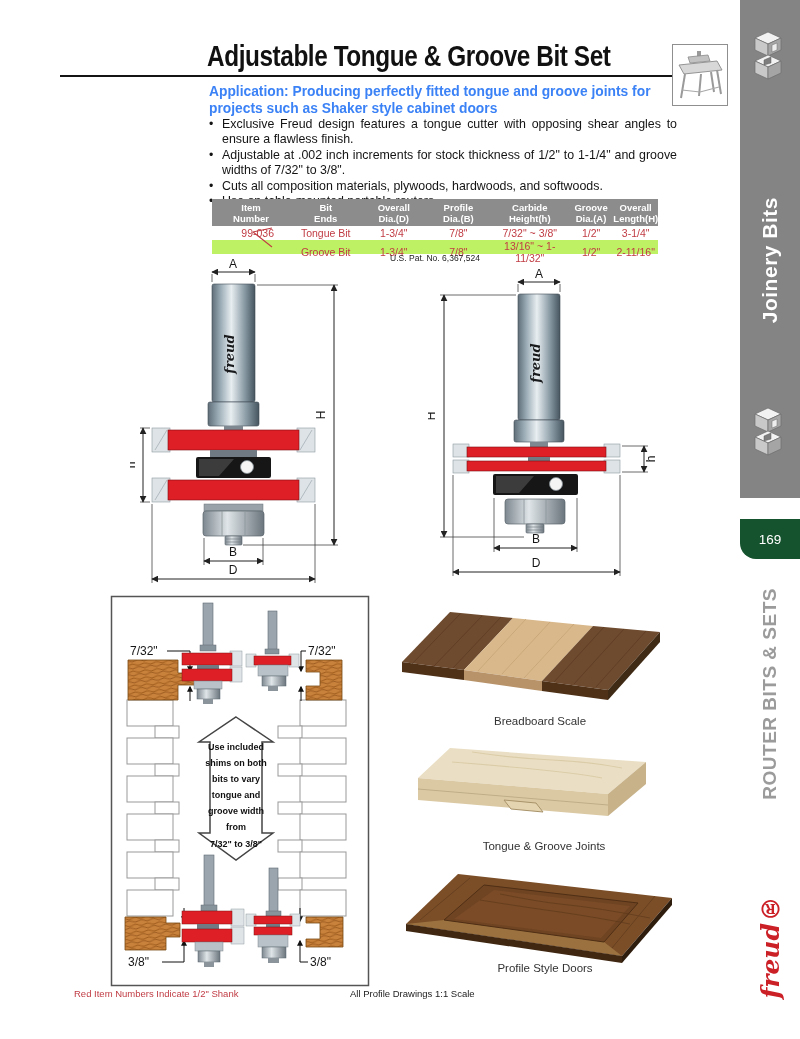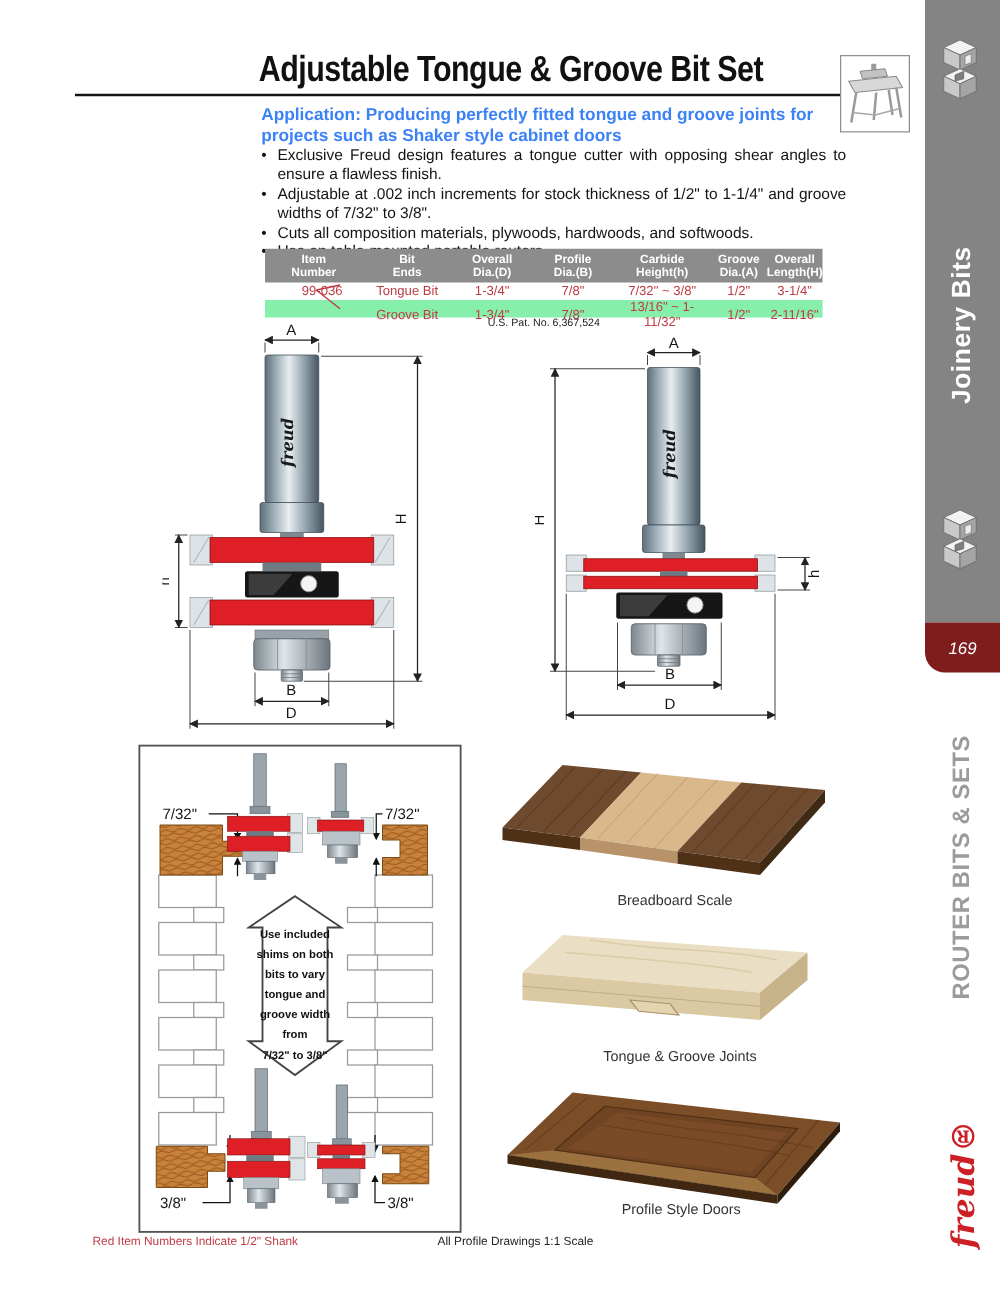--- a/index.html
+++ b/index.html
@@ -19,43 +19,43 @@
   .bullets{left:209px;top:117px;width:468px;font-size:12.4px;line-height:1.2;color:#141414;}
   .bullet-row{display:flex;margin-bottom:1px;}
   .bullet-dot{width:13px;flex:0 0 13px;}
   .bullet-text{flex:1;text-align:justify;}
   
   .spec-table{left:212px;top:199px;width:446px;}
   .spec-grid{display:grid;grid-template-columns:17.5% 16% 14.5% 14.5% 17.5% 10% 10%;}
   .spec-head{background:#8c8c8c;color:#ffffff;font-weight:bold;font-size:9.5px;line-height:1.18;
     text-align:center;padding:3px 0 2px 0;white-space:pre-line;align-items:end;}
   .spec-row{font-size:10.5px;color:#c03c44;height:14px;align-items:center;text-align:center;}
-  .spec-row.alt{background:#86efac;}
+  .spec-row.alt{background:#bef264;}
   .cell-item{text-align:right;padding-right:16px;}
   .bracket-svg{left:40px;top:26px;}
   .patent-note{left:212px;top:253px;width:446px;text-align:center;font-size:8.5px;color:#222;}
   
   svg text{font-family:"Liberation Sans",sans-serif;}
   .dim{stroke:#222;stroke-width:1;fill:none;}
   .ext{stroke:#444;stroke-width:.8;fill:none;}
   .dim-label{font-size:12px;fill:#161616;}
   .brand-shank{font-family:"DejaVu Serif",serif;font-weight:bold;font-style:italic;fill:#181a1c;}
   
   .arrow-line{font-size:9px;font-weight:bold;fill:#101010;text-anchor:middle;}
   .wood-label{font-size:12px;fill:#161616;}
   
   .photo-caption{font-size:11.5px;color:#333;text-align:center;}
   
   .sidebar-bar{left:740px;top:0;width:60px;height:498px;background:#848484;}
   .v-wrap{display:flex;align-items:center;justify-content:center;}
   .v-text{writing-mode:vertical-rl;transform:rotate(180deg);white-space:nowrap;}
   .category-tab{left:740px;top:150px;width:60px;height:220px;}
   .category-tab .v-text{color:#fff;font-size:21px;font-weight:bold;letter-spacing:.5px;}
-  .page-tab{left:740px;top:498px;width:60px;height:40px;background:#7f1d1d;border-bottom-left-radius:16px;
-    display:flex;align-items:center;justify-content:center;color:#fff;font-size:13.5px;font-style:italic;}
+  .page-tab{left:740px;top:519px;width:60px;height:40px;background:#14532d;border-bottom-left-radius:16px;
+    display:flex;align-items:center;justify-content:center;color:#fff;font-size:13.5px;}
   .section-label{left:740px;top:588px;width:60px;height:212px;}
   .section-label .v-text{color:#9b9b9b;font-size:19px;font-weight:bold;letter-spacing:.5px;}
   .brand-logo{left:740px;top:898px;width:60px;height:96px;}
   .brand-logo .v-text{color:#cc2027;font-size:25px;font-weight:bold;font-style:italic;font-family:"DejaVu Serif",serif;}
   
   .footer-left{left:74px;top:988px;font-size:9.5px;color:#c03c44;}
   .footer-center{left:350px;top:988px;font-size:9.5px;color:#222;}
 </style>
 </head>
 <body>

